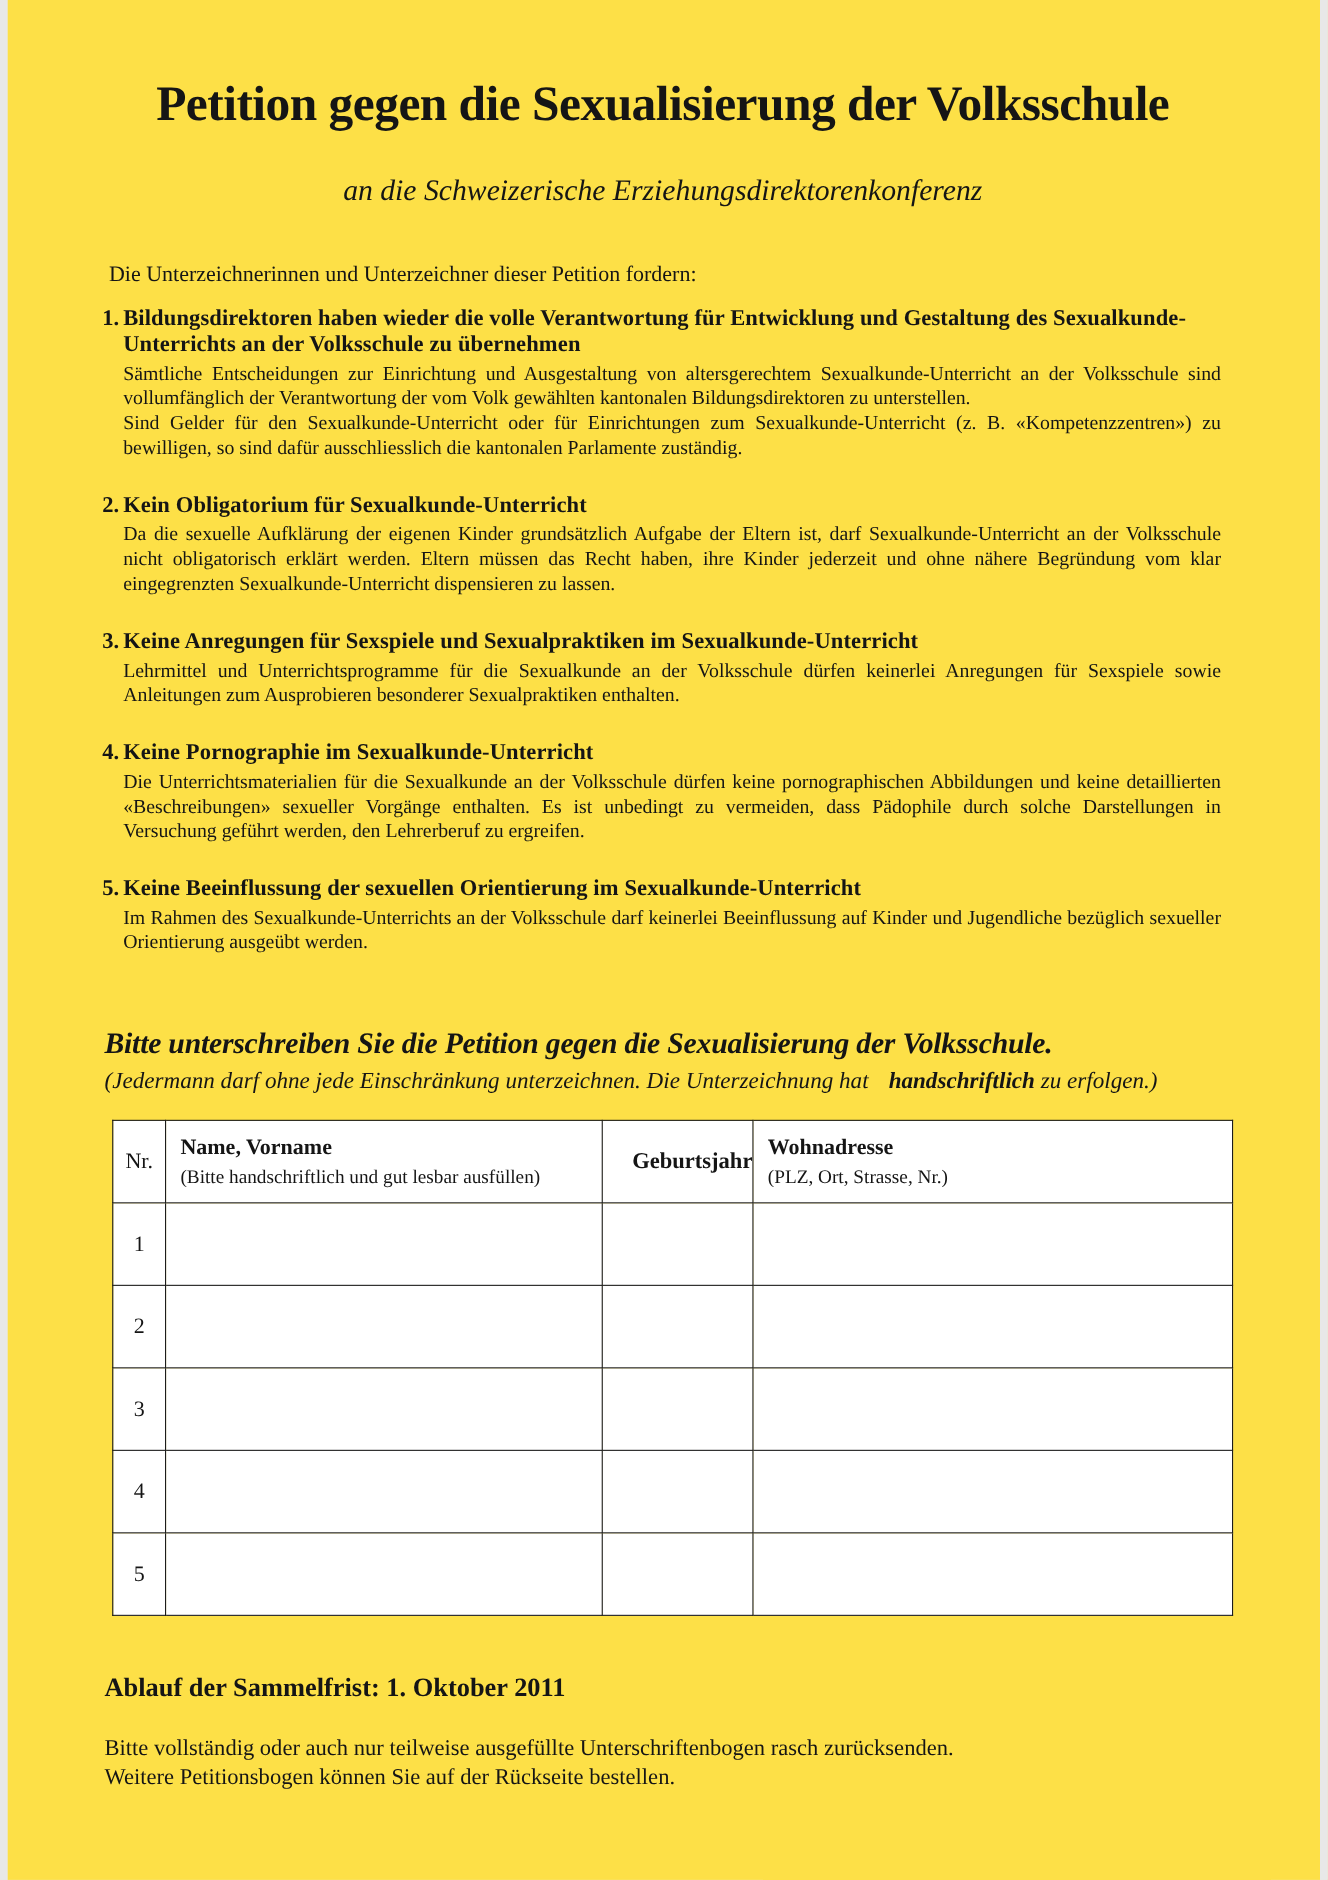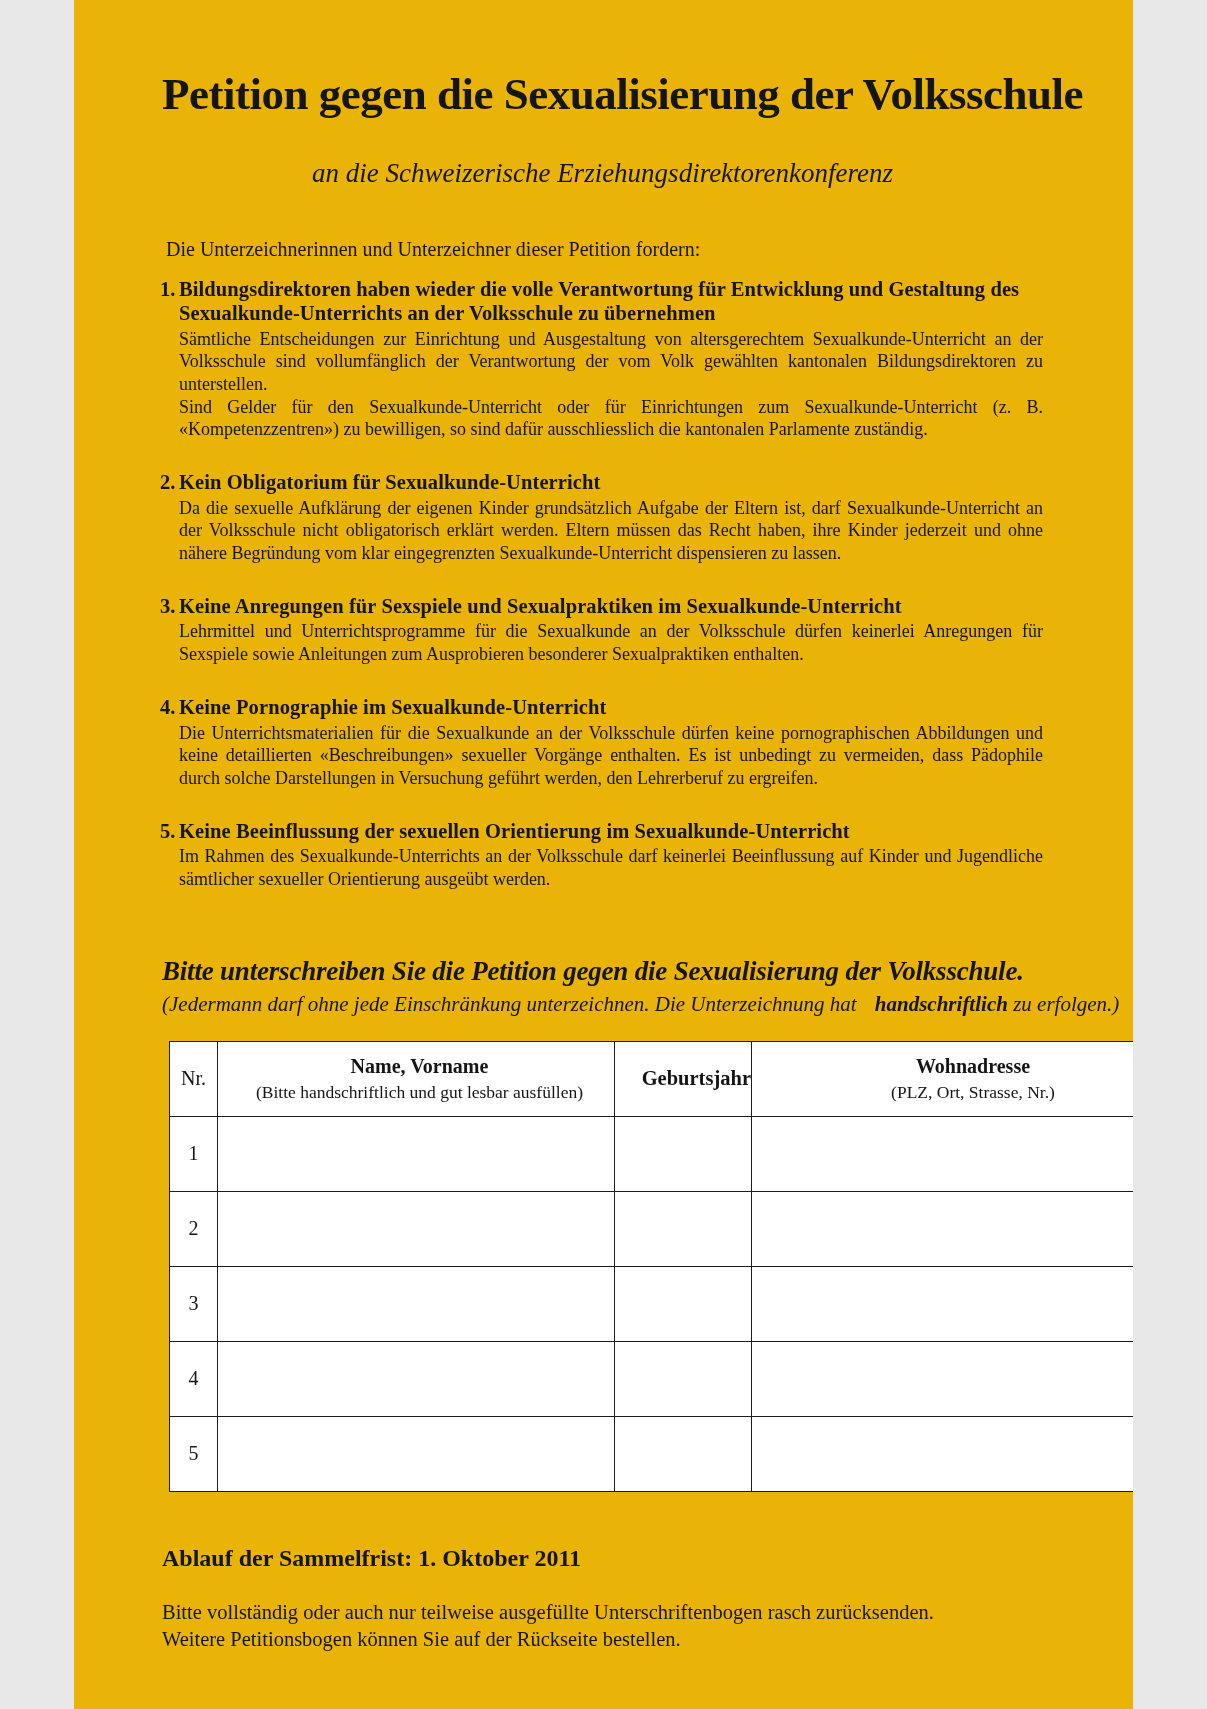--- a/index.html
+++ b/index.html
@@ -1,22 +1,22 @@
 <!DOCTYPE html>
 <html lang="de"><head>
 <meta charset="utf-8">
 <style>
   * { margin: 0; padding: 0; box-sizing: border-box; }
   html, body { background: #e8e8e8; }
   .page {
     position: relative;
-    width: 1059px;
+    width: 1193px;
     height: 1709px;
     margin: 0 auto;
-    background: #eab308;
+    background: #fde047;
     color: #151515;
     font-family: "Liberation Serif", "DejaVu Serif", serif;
     padding: 0 90px 0 88px;
     overflow: hidden;
   }
   .title {
     padding-top: 70px;
     font-size: 45px;
     line-height: 1.1;
     font-weight: 700;
@@ -69,21 +69,21 @@
     width: 1018px;
   }
   .sig-table th, .sig-table td {
     border: 1.5px solid #1c1c1c;
     background: #ffffff;
   }
   .sig-table .c-nr   { width: 48px;  }
   .sig-table .c-name { width: 397px; }
   .sig-table .c-birth{ width: 137px; }
   .sig-table .c-addr { width: 436px; }
-  .sig-table thead th { height: 75px; vertical-align: middle; text-align: center; }
+  .sig-table thead th { height: 75px; vertical-align: middle; text-align: left; }
   .sig-table thead th.center { text-align: center; }
   .sig-table tbody td { height: 75px; vertical-align: middle; }
   .th-pad { padding-left: 13px; padding-right: 6px; }
   .col-title { font-size: 20px; font-weight: 700; line-height: 1.15; }
   .col-sub   { font-size: 17.5px; font-weight: 400; line-height: 1.2; margin-top: 4px; }
   .nr-label  { font-size: 20px; font-weight: 400; text-align: center; }
   .birth-label { font-size: 20.5px; font-weight: 700; text-align: right; }
   .row-num { font-size: 20px; font-weight: 400; text-align: center; }
   .deadline {
     margin-top: 52px;
@@ -135,21 +135,21 @@
     <h2 class="demand-title">Keine Pornographie im Sexualkunde-Unterricht</h2>
     <div class="demand-body">
       <p>Die Unterrichtsmaterialien für die Sexualkunde an der Volksschule dürfen keine pornographischen Abbildungen und keine detaillierten «Beschreibungen» sexueller Vorgänge enthalten. Es ist unbedingt zu vermeiden, dass Pädophile durch solche Darstellungen in Versuchung geführt werden, den Lehrerberuf zu ergreifen.</p>
     </div>
   </section>
 
   <section class="demand">
     <span class="demand-num">5.</span>
     <h2 class="demand-title">Keine Beeinflussung der sexuellen Orientierung im Sexualkunde-Unterricht</h2>
     <div class="demand-body">
-      <p>Im Rahmen des Sexualkunde-Unterrichts an der Volksschule darf keinerlei Beeinflussung auf Kinder und Jugendliche sämtlicher sexueller Orientierung ausgeübt werden.</p>
+      <p>Im Rahmen des Sexualkunde-Unterrichts an der Volksschule darf keinerlei Beeinflussung auf Kinder und Jugendliche bezüglich sexueller Orientierung ausgeübt werden.</p>
     </div>
   </section>
 
   <h3 class="cta-head">Bitte unterschreiben Sie die Petition gegen die Sexualisierung der Volksschule.</h3>
   <p class="cta-note"><span>(Jedermann darf ohne jede Einschränkung unterzeichnen. Die Unterzeichnung hat </span><b>handschriftlich</b><span> zu erfolgen.)</span></p>
 
   <table class="sig-table">
     <thead>
       <tr>
         <th class="c-nr center">

